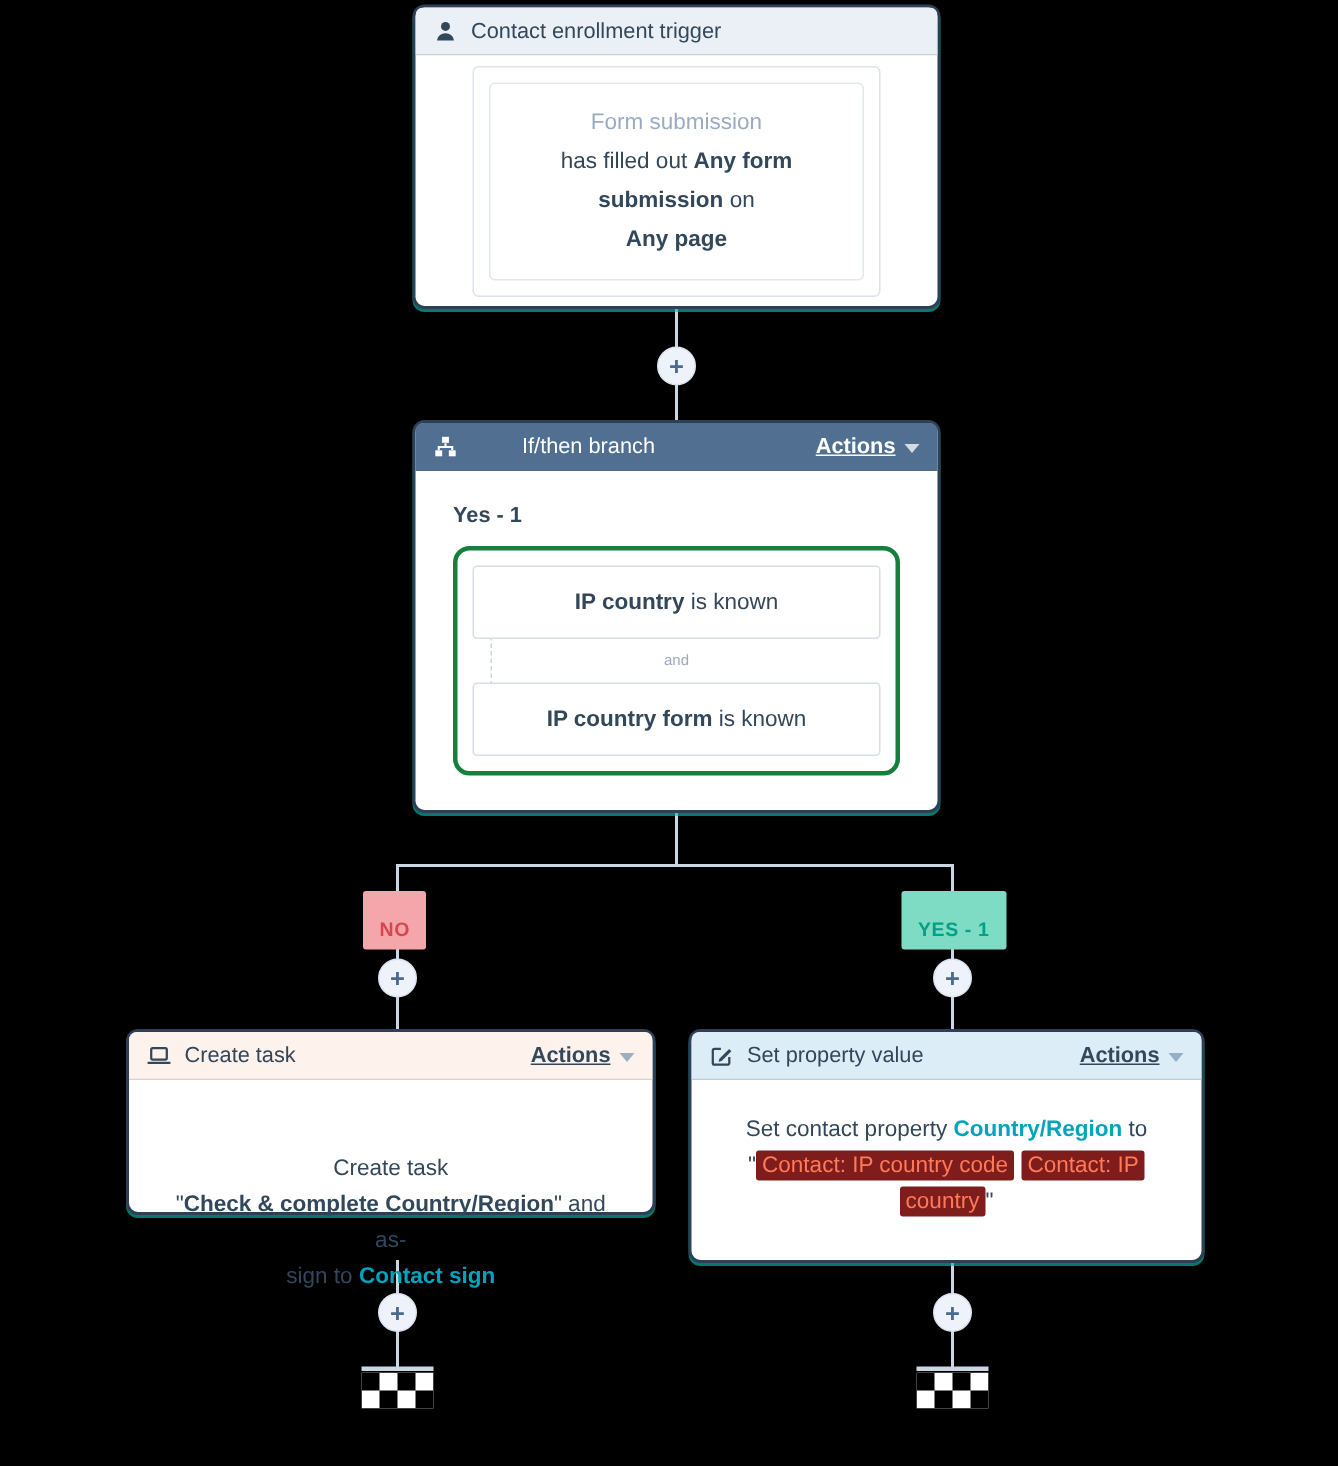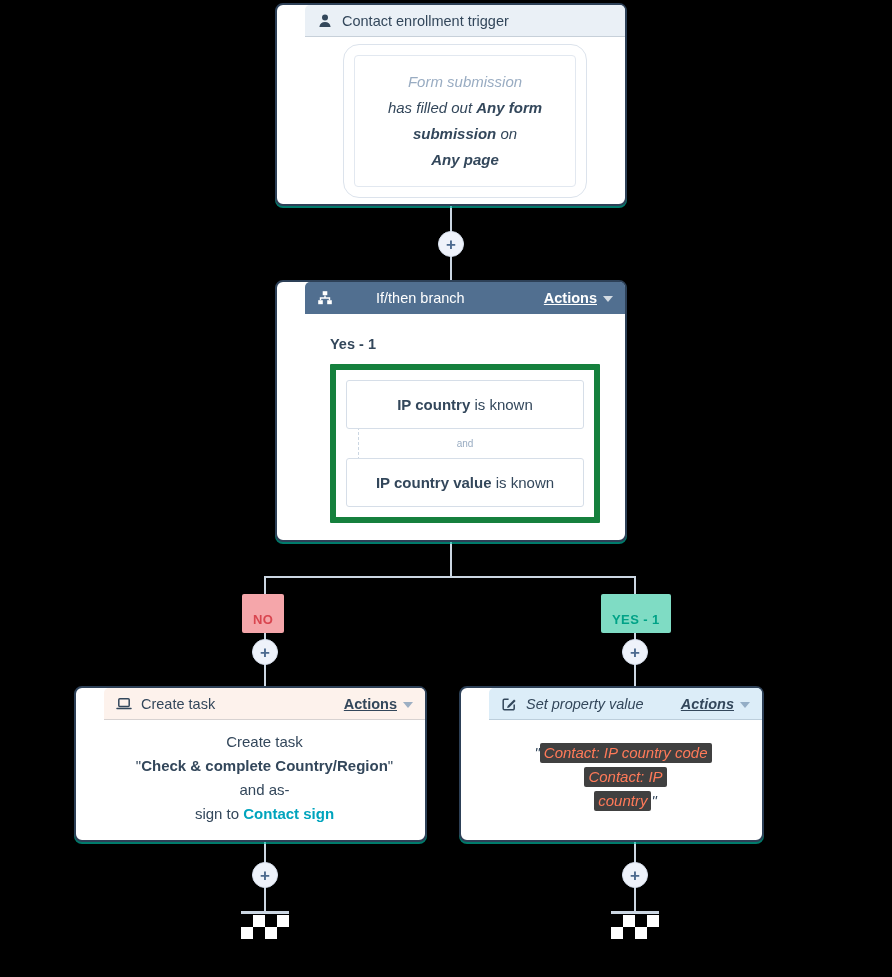--- a/index.html
+++ b/index.html
@@ -14,21 +14,21 @@
   
   .plus {
     position:absolute; z-index:4; width:26px; height:26px; border-radius:50%;
     background:#eef2fa; border:1px solid #dbe3f0; color:#4c6a8f;
     font-size:17px; font-weight:600; line-height:23px; text-align:center; cursor:pointer;
   }
   
   .card {
     position:absolute; z-index:3; background:#fff; border:2px solid #2d4057;
     border-radius:8px; box-shadow:0 2px 0 0 rgba(0,189,165,.65);
-    display:flex; flex-direction:column;padding-left:28px;
+    display:flex; flex-direction:column;
   }
   .card-header {
     display:flex; align-items:center; gap:9px; height:32px; padding:0 12px;
     border-radius:5px 5px 0 0; font-size:14.5px; font-weight:500; flex:0 0 32px;
     border-bottom:1px solid rgba(45,64,87,.18);
   }
   .hdr-trigger  { background:#eaf0f6; color:#33475b; }
   .hdr-ifthen   { background:#516f90; color:#ffffff; border-bottom:none;gap:43px; }
   .hdr-task     { background:#fdf2ec; color:#33475b; }
   .hdr-setprop  { background:#dcedf8; color:#33475b; }
@@ -38,44 +38,44 @@
     margin-left:auto; display:flex; align-items:center; gap:6px;
     font-weight:bold; cursor:pointer;
   }
   .actions .lbl { text-decoration:underline; }
   .caret {
     width:0; height:0; border-left:5px solid transparent; border-right:5px solid transparent;
     border-top:6px solid currentColor; opacity:.75; margin-top:2px;
   }
   .card-body { flex:1; display:flex; flex-direction:column; justify-content:center; }
   
-  .outer-box { margin:0 38px; border:1px solid #dce3ec; border-radius:16px; padding:10px;font-style:italic; }
+  .outer-box { margin:0 38px; border:1px solid #dce3ec; border-radius:4px; padding:10px; }
   .inner-box {
     border:1px solid #e2e8f0; border-radius:4px; padding:13px 16px;
     text-align:center; font-size:15px; line-height:26px; color:#33475b;
   }
   .muted { color:#99acc2; }
   
   .ifthen-body { padding:22px 25px 26px; justify-content:flex-start; }
   .branch-label { font-size:14.5px; font-weight:bold; margin-bottom:12px; }
-  .cond-group { border:6px solid #15803d; border-radius:1px; padding:10px; }
+  .cond-group { border:3px solid #15803d; border-radius:11px; padding:10px; }
   .cond-box {
     border:1px solid #d6dee8; border-radius:3px; background:#fff;
     padding:15px 10px; text-align:center; font-size:15px; position:relative; z-index:1;
   }
   .and-divider { position:relative; text-align:center; color:#99acc2; font-size:10px; padding:9px 0; }
   .and-divider .dash {
     position:absolute; left:12px; top:-12px; bottom:-12px;
     border-left:1px dashed #cbd6e2;
   }
   
   .action-body { text-align:center; font-size:15px; line-height:24px; padding:10px 20px 16px; color:#33475b; }
   .teal { color:#00a4bd; font-weight:bold; }
   .token {
-    background:#404040; color:#ff7a59; padding:1px 4px 2px; border-radius:2px;
+    background:#7f1d1d; color:#ff7a59; padding:1px 4px 2px; border-radius:2px;
   }
   .tok-gap { display:inline-block; width:5px; }
   
   .badge {
     position:absolute; z-index:4; font-size:13px; font-weight:bold; letter-spacing:.4px;
     padding:18px 11px 6px; border-radius:2px; text-align:center;
   }
   .badge-no  { background:#f5a6aa; color:#d9454f; }
   .badge-yes { background:#7fdcc4; color:#00a287; }
   
@@ -136,32 +136,32 @@
       <span class="actions">
         <span class="lbl">Actions</span>
         <span class="caret"></span>
       </span>
     </div>
     <div class="card-body ifthen-body">
       <div class="branch-label">Yes - 1</div>
       <div class="cond-group">
         <div class="cond-box"><b>IP country</b><span> is known</span></div>
         <div class="and-divider"><span class="dash"></span><span>and</span></div>
-        <div class="cond-box"><b>IP country value</b><span> is known</span></div>
+        <div class="cond-box"><b>IP country form</b><span> is known</span></div>
       </div>
     </div>
   </div>
 
   <div class="badge badge-no" style="left:242px; top:594px;">NO</div>
   <div class="badge badge-yes" style="left:601px; top:594px;">YES - 1</div>
 
   <button class="plus" style="left:252px; top:639px;">+</button>
   <button class="plus" style="left:622px; top:639px;">+</button>
 
-  <div class="card" style="left:74px; top:686px; width:353px; height:156px;">
+  <div class="card" style="left:84px; top:686px; width:353px; height:124px;gap:37px;">
     <div class="card-header hdr-task">
       <span class="hdr-icon">
         <svg viewBox="0 0 16 16" fill="none" stroke="currentColor" stroke-width="1.5">
             <rect x="2.8" y="2.8" width="10.4" height="7.6" rx="1"></rect>
             <path d="M1 12.6h14" stroke-linecap="round"></path>
           </svg>
       </span>
       <span>Create task</span>
       <span class="actions">
         <span class="lbl">Actions</span>
@@ -170,36 +170,37 @@
     </div>
     <div class="card-body">
       <div class="action-body">
         <div>Create task</div>
         <div><span>"</span><b>Check &amp; complete Country/Region</b><span>" and as-</span></div>
         <div><span>sign to </span><span class="teal">Contact sign</span></div>
       </div>
     </div>
   </div>
 
-  <div class="card" style="left:459px; top:686px; width:305px; height:156px;font-style:italic;">
+  <div class="card" style="left:459px; top:686px; width:344px; height:156px;">
     <div class="card-header hdr-setprop">
       <span class="hdr-icon">
         <svg viewBox="0 0 16 16" fill="none" stroke="currentColor" stroke-width="1.5">
             <path d="M13.2 8.6v4a1.2 1.2 0 0 1-1.2 1.2H3.4a1.2 1.2 0 0 1-1.2-1.2V4.4a1.2 1.2 0 0 1 1.2-1.2h4.2"></path>
             <path fill="currentColor" stroke="none" d="M6.6 9.9l6.5-6.5 1.5 1.5-6.5 6.5-2 .5z"></path>
           </svg>
       </span>
       <span>Set property value</span>
       <span class="actions">
         <span class="lbl">Actions</span>
         <span class="caret" style="color:#7c98b6;"></span>
       </span>
     </div>
     <div class="card-body">
       <div class="action-body">
+        <div><span>Set contact property </span><span class="teal">Country/Region</span><span> to</span></div>
         <div><span>"</span><span class="token">Contact: IP country code</span><span class="tok-gap"></span><span class="token">Contact: IP</span></div>
         <div><span class="token">country</span><span>"</span></div>
       </div>
     </div>
   </div>
 
   <button class="plus" style="left:252px; top:862px;">+</button>
   <button class="plus" style="left:622px; top:862px;">+</button>
 
   <div class="flag" style="left:241px; top:911px;">

